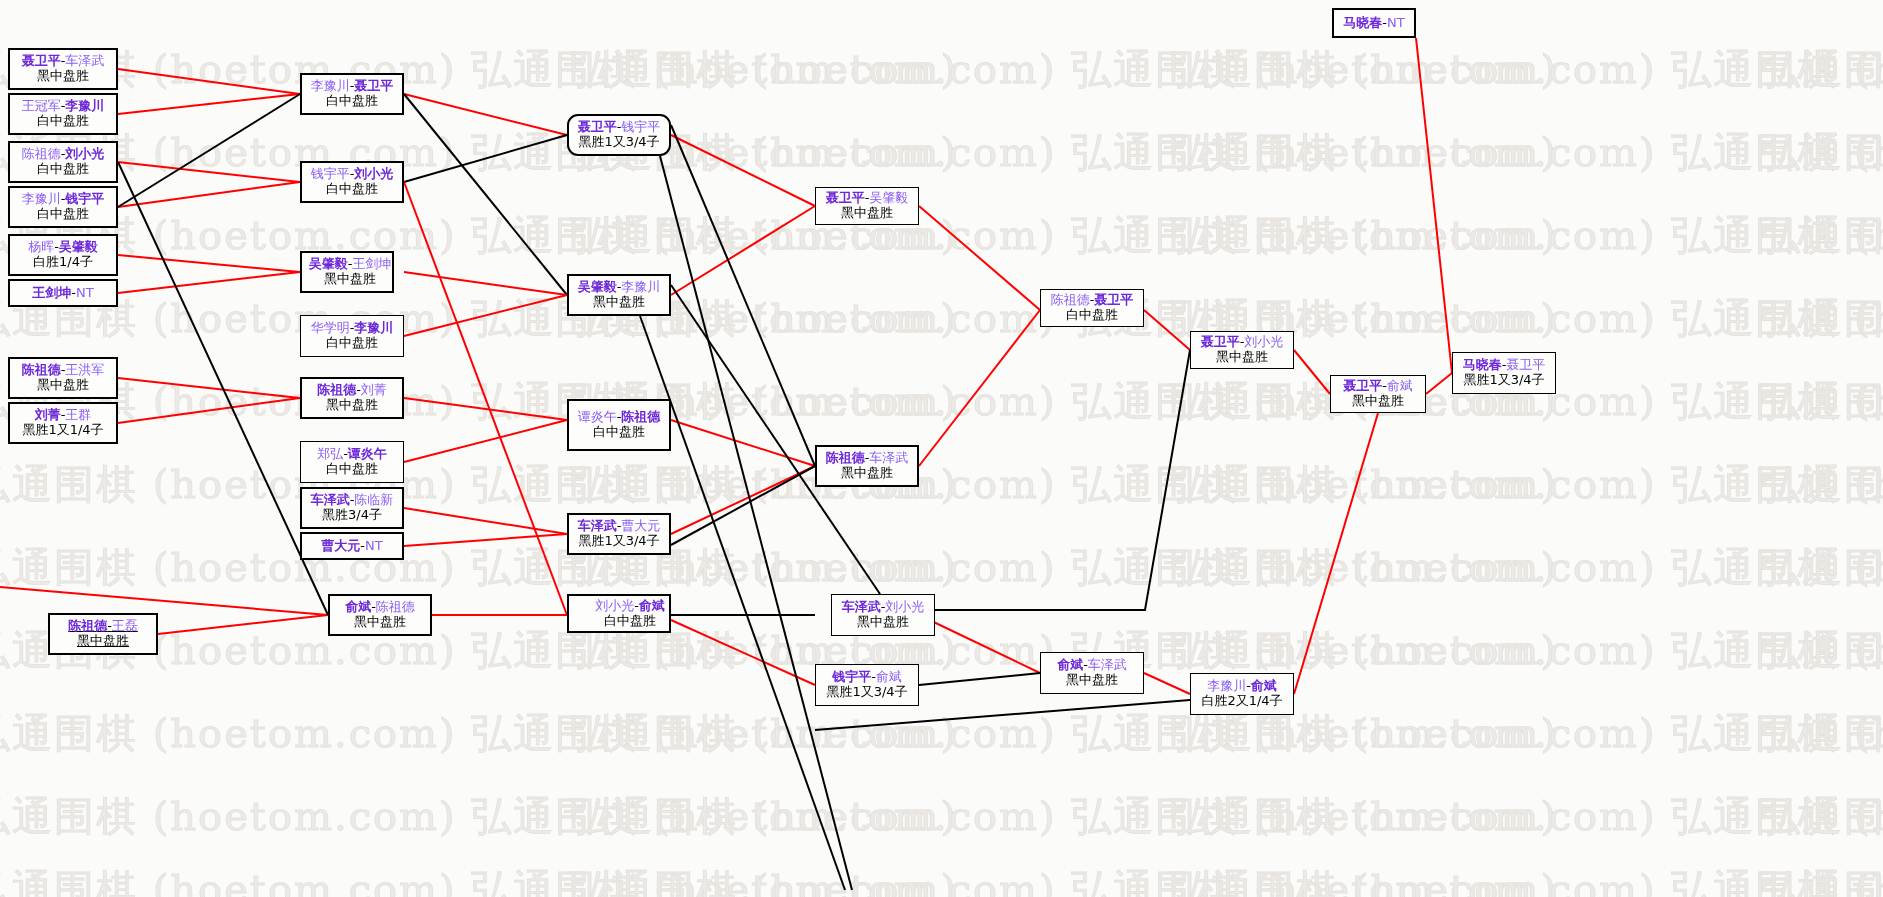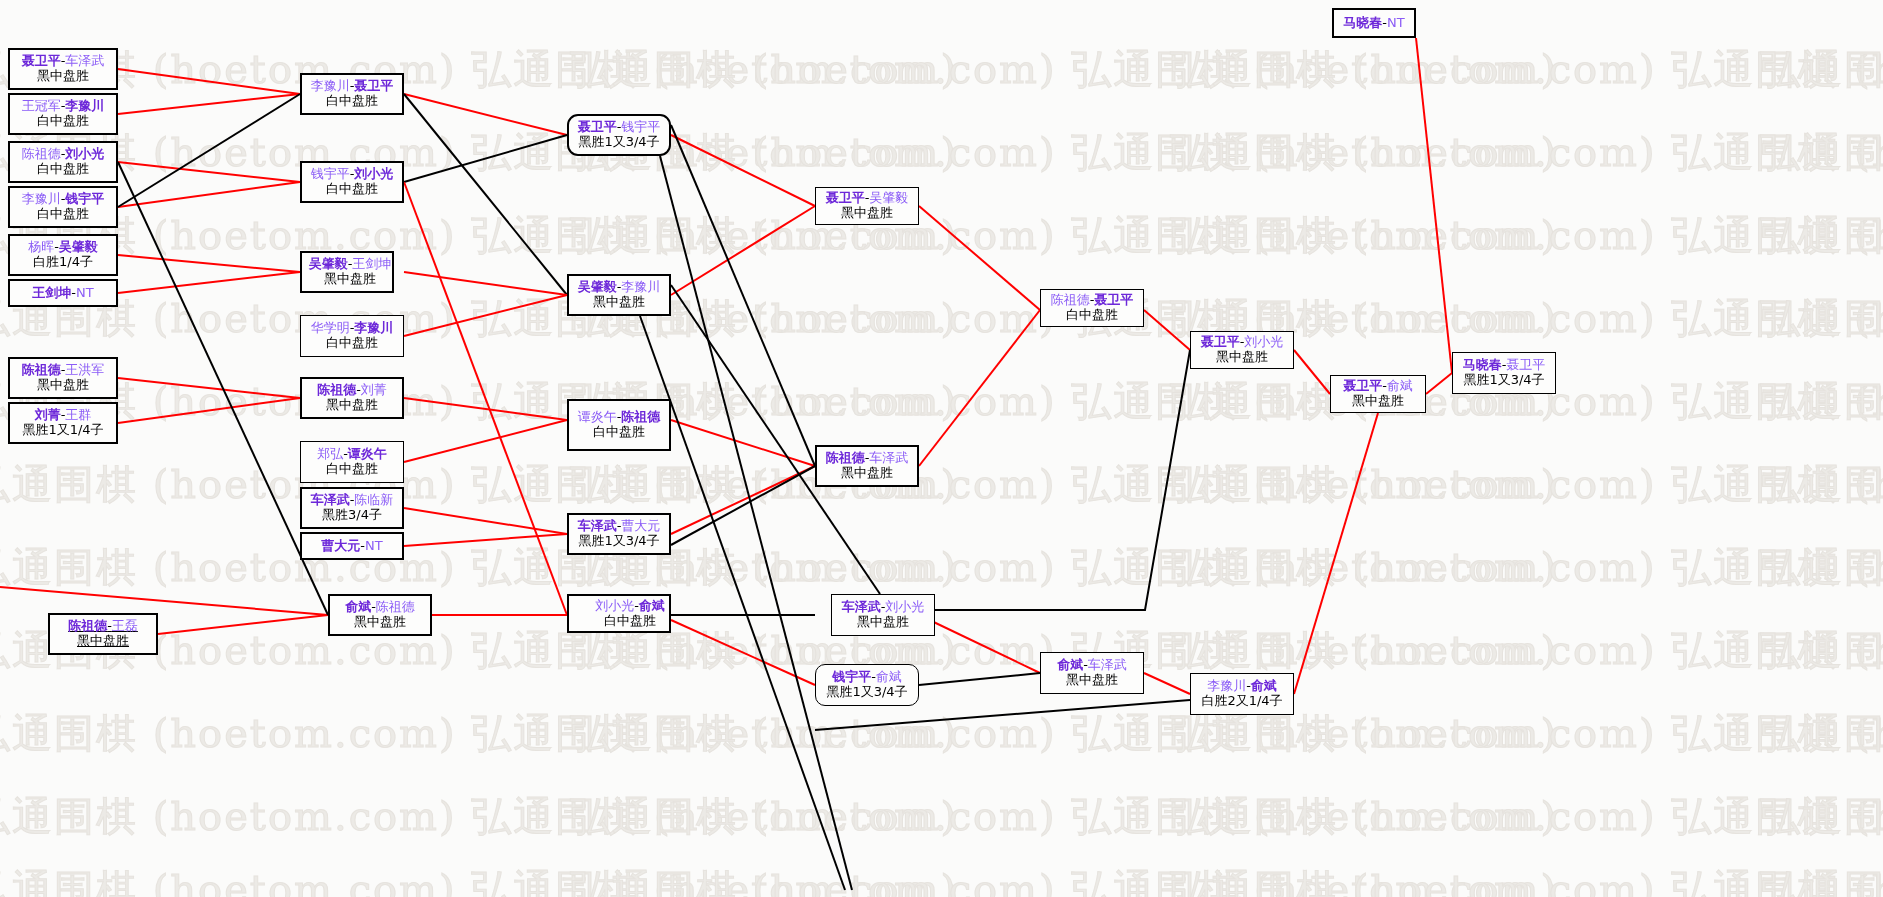--- a/index.html
+++ b/index.html
@@ -258,21 +258,21 @@
         <div class="line2">黑中盘胜</div>
       </div>
       <div class="node" style="left: 815px; top: 445px; width: 104px; height: 42px;">
         <div class="line1"><span class="p-red">陈祖德</span><span class="dash">-</span><span class="p-black">车泽武</span></div>
         <div class="line2">黑中盘胜</div>
       </div>
       <div class="node thin" style="left: 815px; top: 594px; width: 104px; height: 42px; margin-left: 16px;">
         <div class="line1"><span class="p-red">车泽武</span><span class="dash">-</span><span class="p-black">刘小光</span></div>
         <div class="line2">黑中盘胜</div>
       </div>
-      <div class="node thin" style="left: 815px; top: 664px; width: 104px; height: 42px; border-radius: 10px;">
+      <div class="node thin" style="left: 815px; top: 664px; width: 104px; height: 42px;">
         <div class="line1"><span class="p-red">钱宇平</span><span class="dash">-</span><span class="p-black">俞斌</span></div>
         <div class="line2">黑胜1又3/4子</div>
       </div>
       <div class="node thin" style="left: 1040px; top: 289px; width: 104px; height: 38px;">
         <div class="line1"><span class="p-black">陈祖德</span><span class="dash">-</span><span class="p-red">聂卫平</span></div>
         <div class="line2">白中盘胜</div>
       </div>
       <div class="node thin" style="left: 1040px; top: 652px; width: 104px; height: 42px;">
         <div class="line1"><span class="p-red">俞斌</span><span class="dash">-</span><span class="p-black">车泽武</span></div>
         <div class="line2">黑中盘胜</div>

